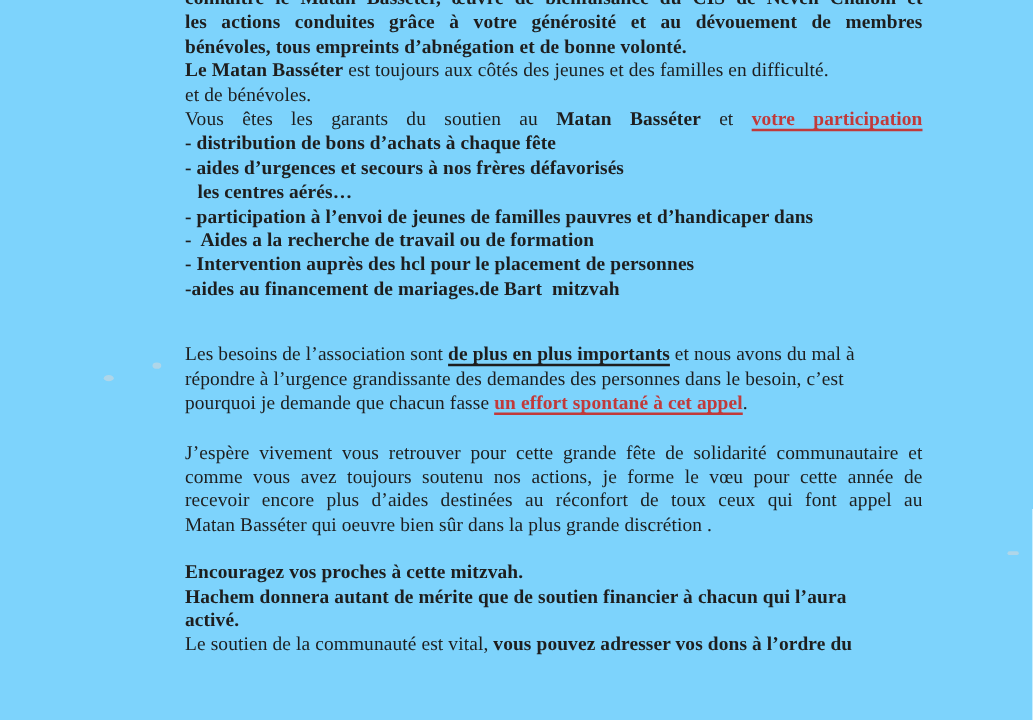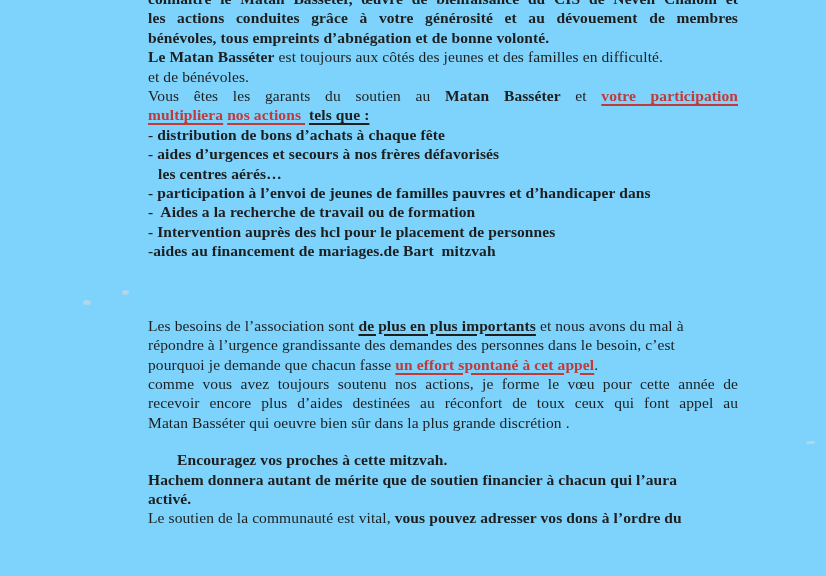--- a/index.html
+++ b/index.html
@@ -71,32 +71,32 @@
   <div class="smudge s1"></div>
   <div class="smudge s2"></div>
   <div class="smudge s3"></div>
   <div class="letter-text">
       <div class="line just"><span class="s-b">connaître le Matan Basséter, œuvre de bienfaisance du CIS de Neveh Chalom et</span></div>
       <div class="line just"><span class="s-b">les actions conduites grâce à votre générosité et au dévouement de membres</span></div>
       <div class="line"><span class="s-b">bénévoles, tous empreints d’abnégation et de bonne volonté.</span></div>
       <div class="line"><span class="s-b">Le Matan Basséter</span><span class="s-n"> est toujours aux côtés des jeunes et des familles en difficulté.</span></div>
       <div class="line"><span class="s-n">et de bénévoles.</span></div>
       <div class="line just"><span class="s-n">Vous êtes les garants du soutien au </span><span class="s-b">Matan Basséter</span><span class="s-n"> et </span><span class="s-rb">votre participation</span></div>
-      <div class="line"><span class="s-rb">multipliera</span><span class="s-n"> </span><span class="s-rb">nos actions </span><span class="s-n"> </span><span class="s-ub">tels que :</span></div>
       <div class="line"><span class="s-b">- distribution de bons d’achats à chaque fête</span></div>
       <div class="line"><span class="s-b">- aides d’urgences et secours à nos frères défavorisés</span></div>
       <div class="line" style="padding-left: 10px;"><span class="s-b">les centres aérés…</span></div>
       <div class="line"><span class="s-b">- participation à l’envoi de jeunes de familles pauvres et d’handicaper dans</span></div>
       <div class="line"><span class="s-b">-  Aides a la recherche de travail ou de formation</span></div>
       <div class="line"><span class="s-b">- Intervention auprès des hcl pour le placement de personnes</span></div>
       <div class="line"><span class="s-b">-aides au financement de mariages.de Bart  mitzvah</span></div>
-      <div class="line" style="margin-top: 55px;"><span class="s-n">Les besoins de l’association sont </span><span class="s-ub">de plus en plus importants</span><span class="s-n"> et nous avons du mal à</span></div>
+      <div class="line" style="margin-top: 33px;"><span class="s-n">Les besoins de l’association sont </span><span class="s-ub">de plus en plus importants</span><span class="s-n"> et nous avons du mal à</span></div>
       <div class="line"><span class="s-n">répondre à l’urgence grandissante des demandes des personnes dans le besoin, c’est</span></div>
       <div class="line"><span class="s-n">pourquoi je demande que chacun fasse </span><span class="s-rb">un effort spontané à cet appel</span><span class="s-n">.</span></div>
+      <div class="line just" style="margin-top: 20px;"><span class="s-n">J’espère vivement vous retrouver pour cette grande fête de solidarité communautaire et</span></div>
       <div class="line just"><span class="s-n">comme vous avez toujours soutenu nos actions, je forme le vœu pour cette année de</span></div>
       <div class="line just"><span class="s-n">recevoir encore plus d’aides destinées au réconfort de toux ceux qui font appel au</span></div>
       <div class="line"><span class="s-n">Matan Basséter qui oeuvre bien sûr dans la plus grande discrétion .</span></div>
-      <div class="line" style="margin-top: 18px; margin-left: 29px;"><span class="s-b">Encouragez vos proches à cette mitzvah.</span></div>
+      <div class="line" style="margin-top: 18px;"><span class="s-b">Encouragez vos proches à cette mitzvah.</span></div>
       <div class="line"><span class="s-b">Hachem donnera autant de mérite que de soutien financier à chacun qui l’aura</span></div>
       <div class="line"><span class="s-b">activé.</span></div>
       <div class="line"><span class="s-n">Le soutien de la communauté est vital, </span><span class="s-b">vous pouvez adresser vos dons à l’ordre du</span></div>
     </div>
 </div>
 
 </body></html>

